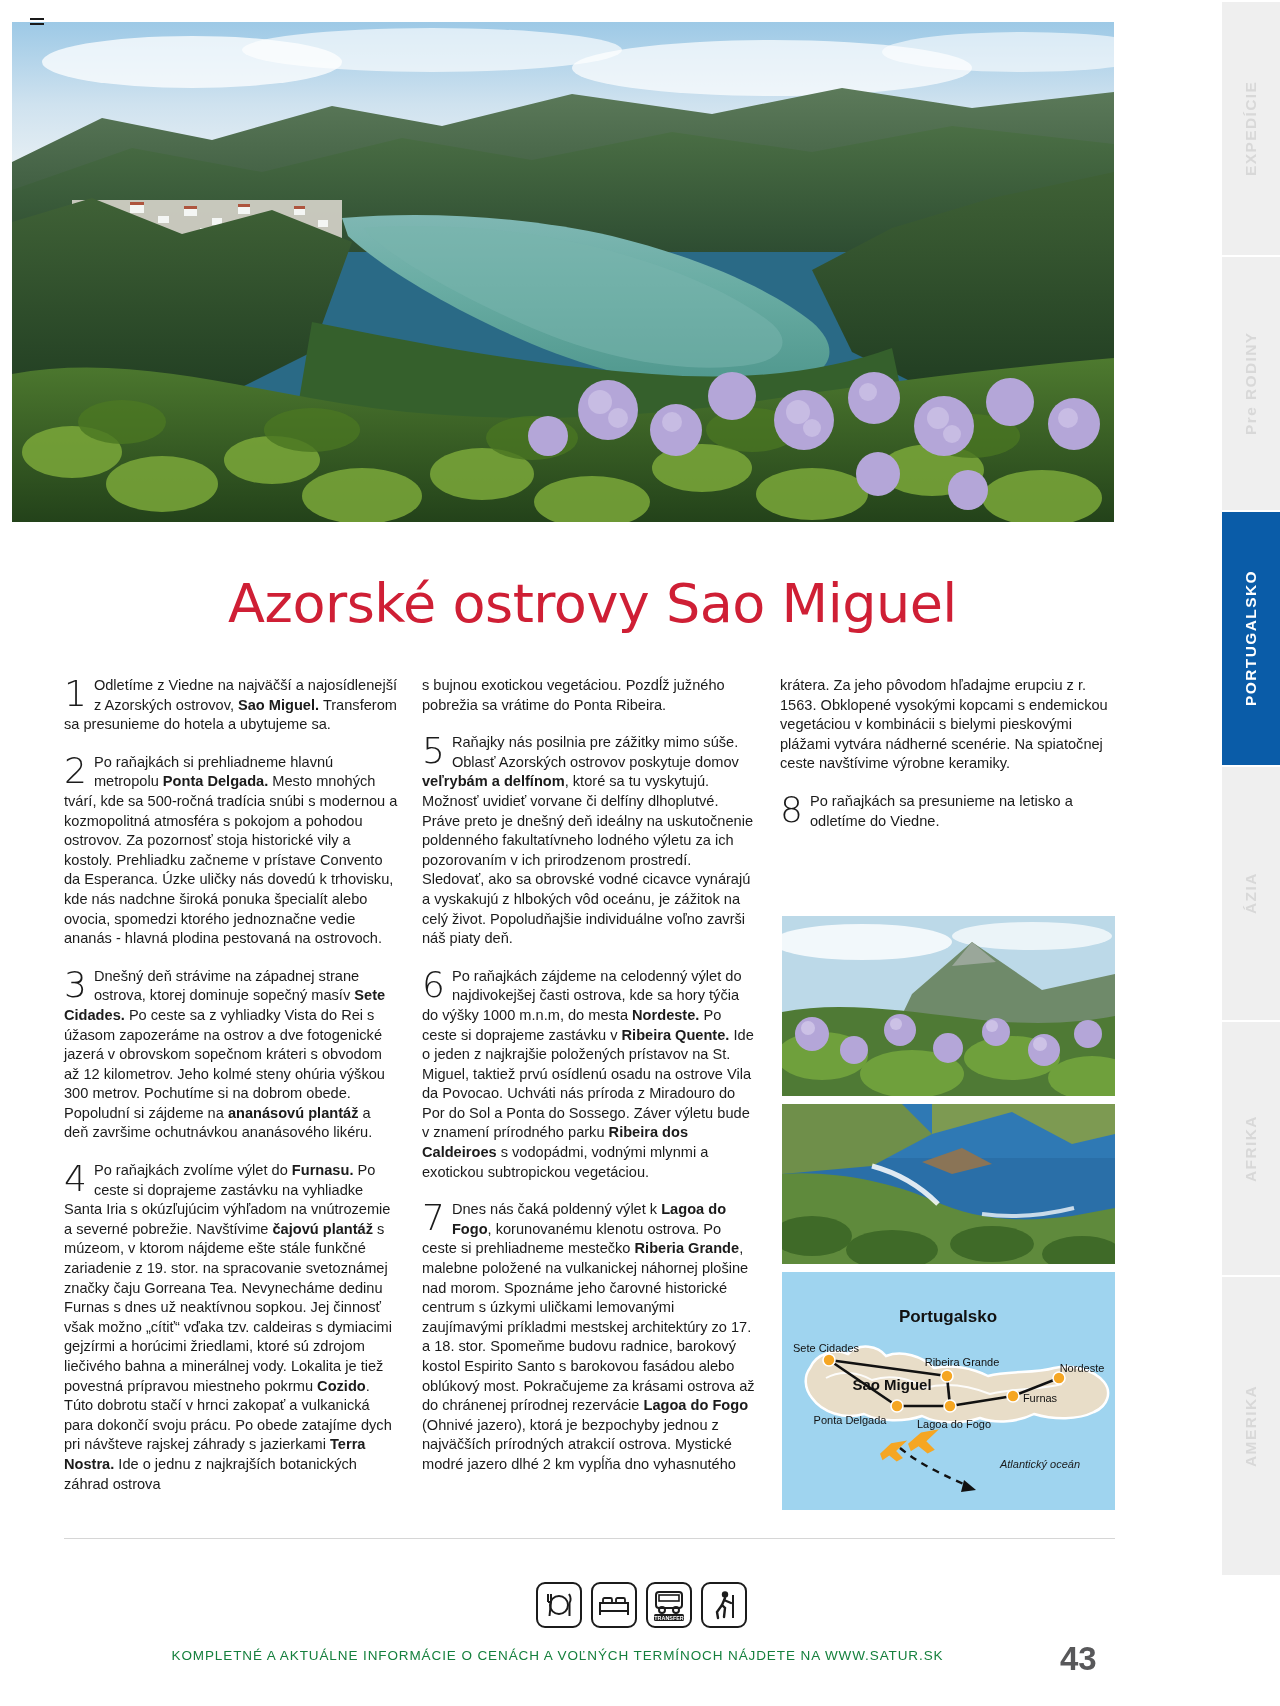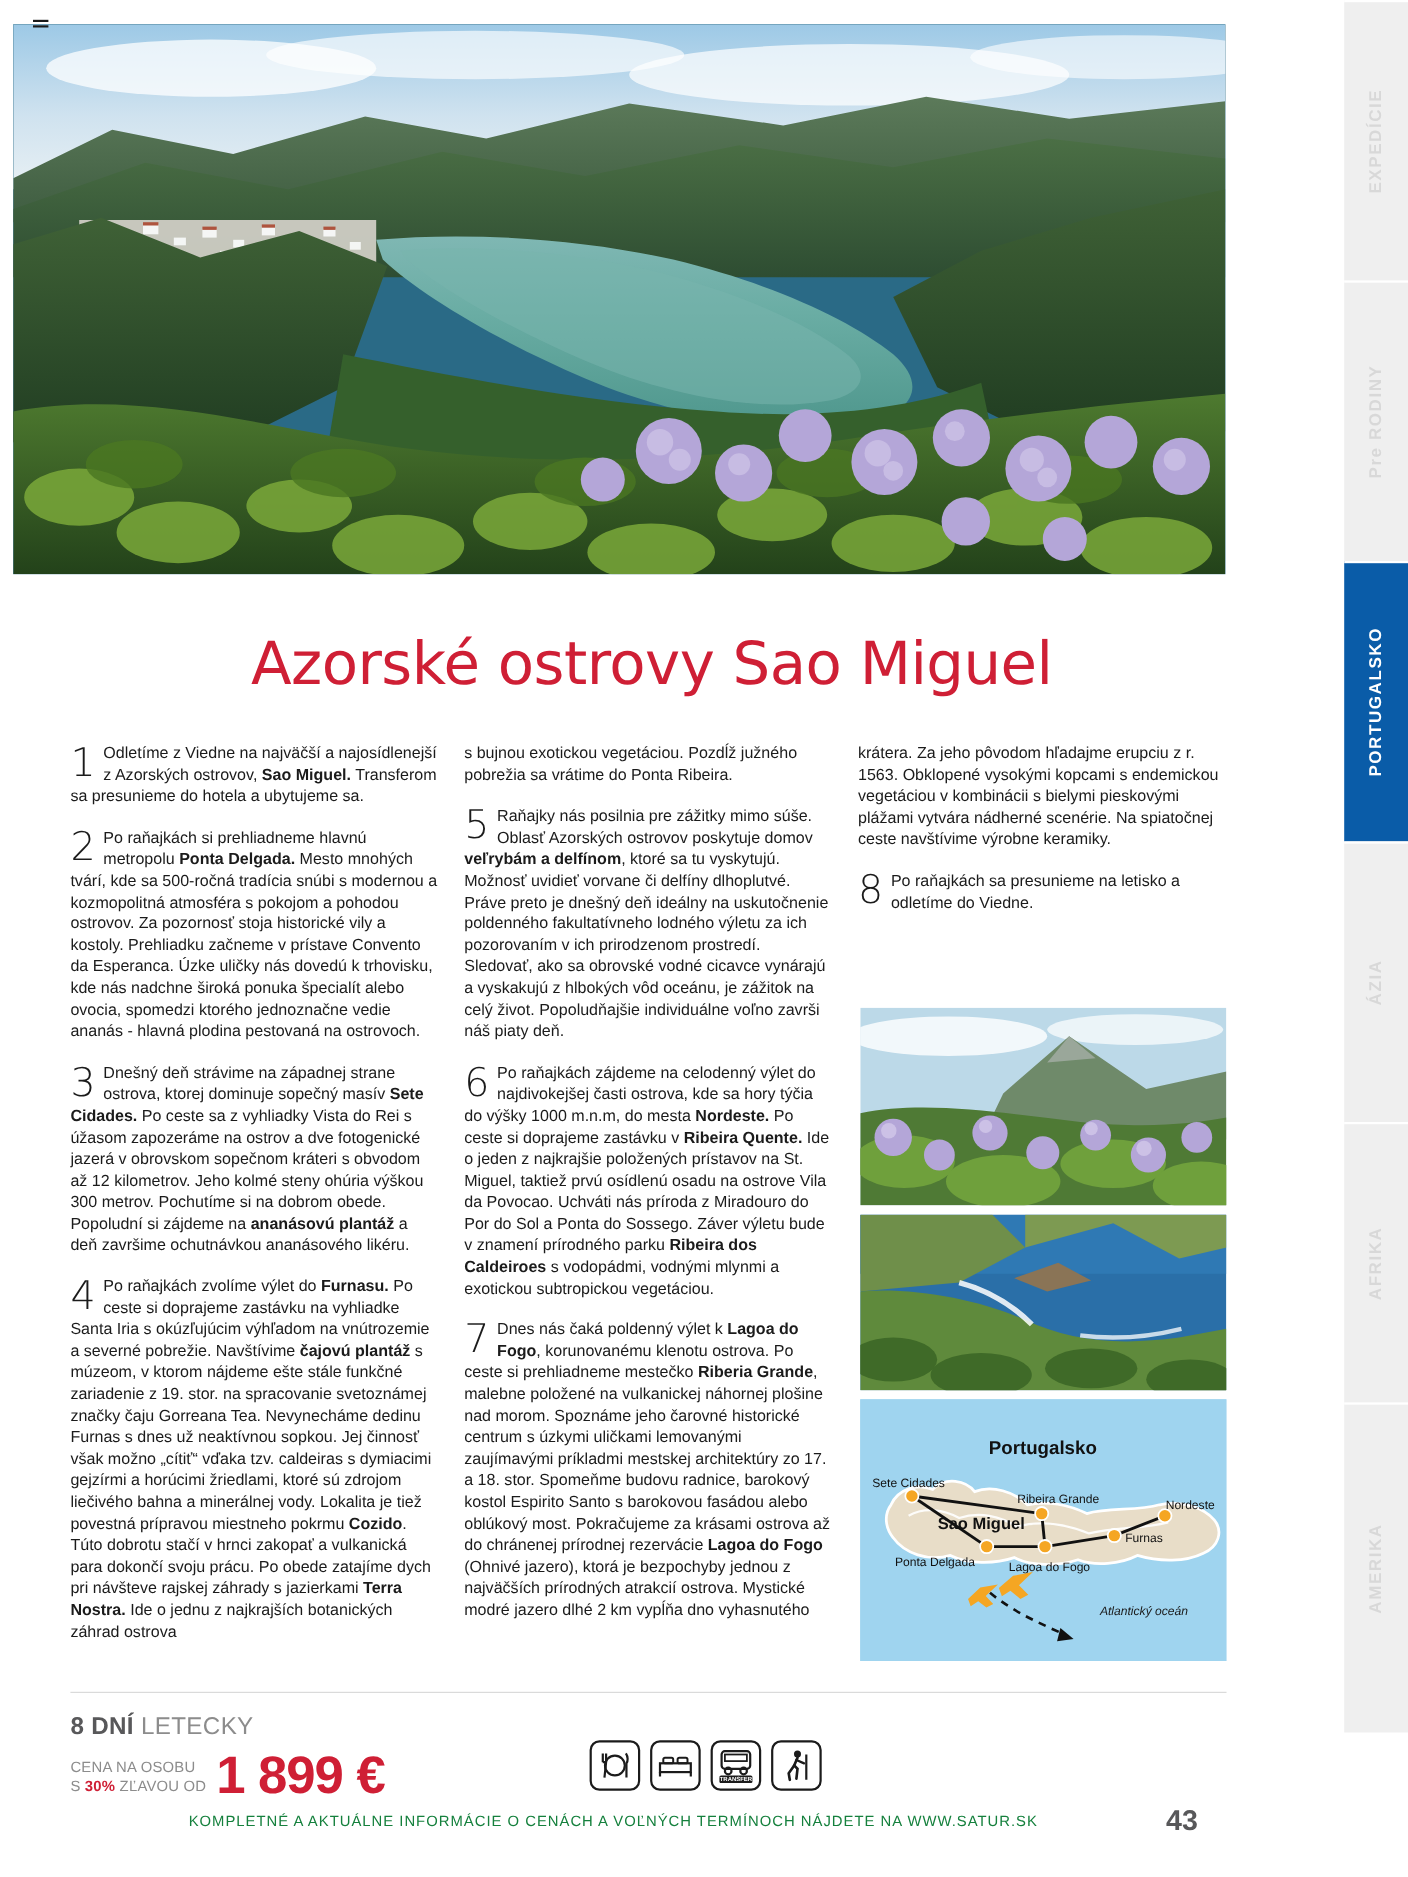--- a/index.html
+++ b/index.html
@@ -185,21 +185,21 @@
     left: 0; top: 1648px;
     width: 1115px;
     text-align: center;
     font-size: 13.5px;
     letter-spacing: 0.9px;
     color: #15803d;
   }
   .pageno {
     position: absolute;
     left: 1060px; top: 1640px;
-    font-size: 26px;
+    font-size: 33px;
     font-weight: bold;
     color: #58585a;
   }
   .hr-bottom {
     position: absolute;
     left: 64px; top: 1538px;
     width: 1051px; height: 1px;
     background: #d6d6d6;
   }
 
@@ -465,32 +465,20 @@
       <g fill="#f5a623" transform="translate(124,166) rotate(-20)">
         <path d="M0,6 L16,0 L34,3 L18,10 L23,21 L15,22 L9,12 L0,14 Z"></path>
       </g>
       <path d="M118,176 C140,194 164,204 186,214" stroke="#111111" stroke-width="2.4" stroke-dasharray="7,6" fill="none"></path>
       <path d="M182,208 L194,218 L179,220 Z" fill="#111111"></path>
     </svg>
   </div>
 
   <div class="hr-bottom"></div>
 
-  <div class="price-band">
-    <div class="days">
-      <b>8 DNÍ</b><span> LETECKY</span>
-    </div>
-    <div class="price-row">
-      <div class="price-label">
-        <div>CENA NA OSOBU</div>
-        <div><span>S </span><b>30%</b><span> ZĽAVOU OD</span></div>
-      </div>
-      <div class="price-value">1 899 €</div>
-    </div>
-  </div>
 
   <div class="icons">
     <div class="ico">
       <svg width="30" height="28" viewBox="0 0 30 28">
         <circle cx="15" cy="14" r="9" fill="none" stroke="#1b1b1b" stroke-width="2"></circle>
         <path d="M4,3 L4,11 M7,3 L7,11 M4,11 L7,11 L5.5,25" stroke="#1b1b1b" stroke-width="2" fill="none"></path>
         <path d="M25,3 C27,6 27,10 25.5,12 L25.5,25" stroke="#1b1b1b" stroke-width="2" fill="none"></path>
       </svg>
     </div>
     <div class="ico">

